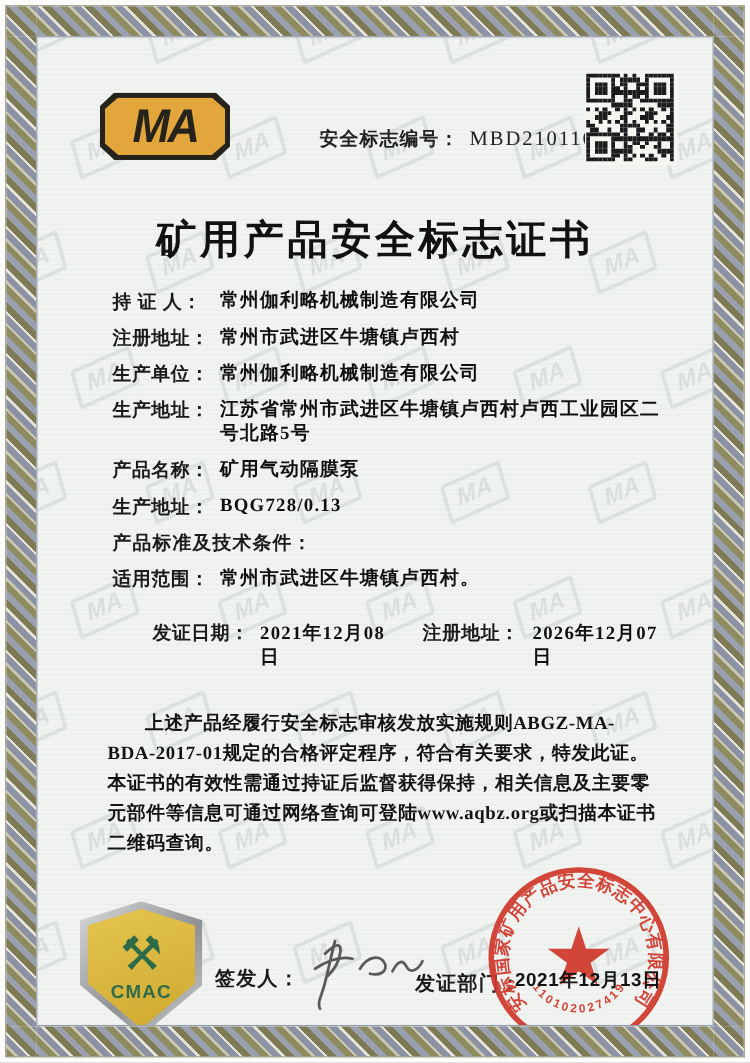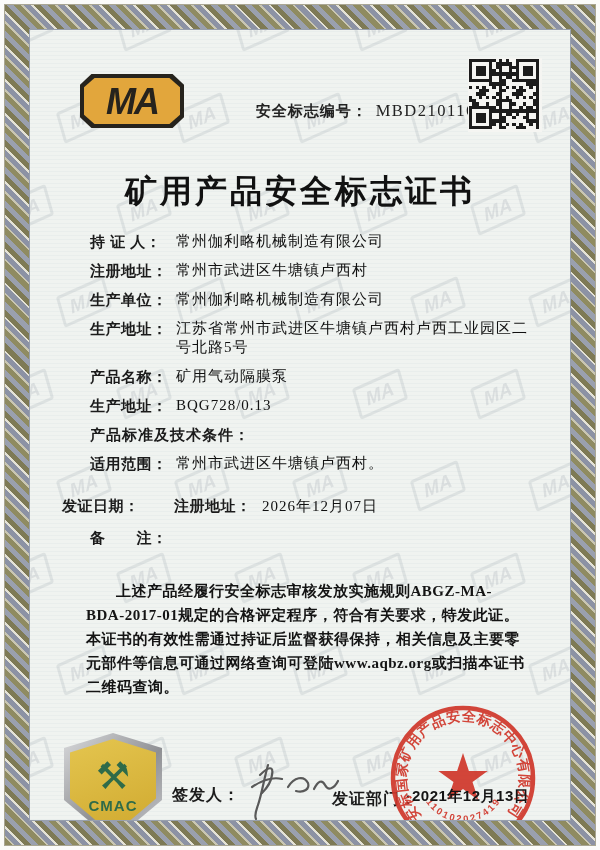--- a/index.html
+++ b/index.html
@@ -33,22 +33,22 @@
   .qr div{width:3.35px;height:3.35px;}
   .qr .d{background:#1c1c1c;}
   
   .title{text-align:center;margin:4px 10px 0 10px;font-size:32px;font-weight:800;color:#111;
     letter-spacing:3px;font-family:"Liberation Sans",sans-serif;}
   
   .fields{margin:18px 40px 0 60px;}
   .field-row{display:flex;margin-bottom:10px;font-size:15px;line-height:19px;}
   .f-label{flex:none;width:86px;color:#1b1b1b;font-weight:600;white-space:pre;letter-spacing:.5px;}
   .field-row.wide .f-label{width:auto;margin-right:38px;letter-spacing:1px;}
-  .f-value{font-family:"Liberation Serif",serif;font-weight:400;color:#101010;letter-spacing:1px;max-width:370px;}
-  .dates{display:flex;margin:24px 40px 0 32px;font-size:15px;}
+  .f-value{font-family:"Liberation Serif",serif;font-weight:700;color:#101010;letter-spacing:1px;max-width:370px;}
+  .dates{display:flex;margin:24px 40px 0 92px;font-size:15px;justify-content:space-between;}
   .dates .f-label{width:86px;}
   .dates .f-value{width:136px;}
   .dates .f-label2{flex:none;width:88px;color:#1b1b1b;font-weight:600;letter-spacing:.5px;margin-left:26px;}
   .remark{margin:12px 40px 0 60px;}
   
   .statement{margin:32px 44px 0 56px;font-size:15px;line-height:24px;text-indent:2em;
     font-family:"Liberation Serif",serif;font-weight:600;color:#141414;letter-spacing:.5px;}
   
   .footer{position:relative;margin:28px 30px 0 30px;height:170px;}
   .cmac{position:absolute;left:4px;top:6px;width:98px;height:108px;}
@@ -612,26 +612,23 @@
   </div>
 
   <div class="field-row">
     <span class="f-label">适用范围：</span>
     <span class="f-value">常州市武进区牛塘镇卢西村。</span>
   </div>
 </div>
 
       <div class="dates">
         <span class="f-label">发证日期：</span>
+        <span class="f-value">2021年12月08日</span>
         <span class="f-label2">注册地址：</span>
         <span class="f-value">2026年12月07日</span>
-      </div>
-      <div class="remark field-row">
-        <span class="f-label">备　　注：</span>
-        <span class="f-value"></span>
       </div>
 
       <div class="statement">上述产品经履行安全标志审核发放实施规则ABGZ-MA-BDA-2017-01规定的合格评定程序，符合有关要求，特发此证。本证书的有效性需通过持证后监督获得保持，相关信息及主要零元部件等信息可通过网络查询可登陆www.aqbz.org或扫描本证书二维码查询。</div>
 
       <div class="footer">
         <div class="cmac">
           <div class="shield-outer"></div>
           <div class="shield-inner">
             <span class="emblem">⚒</span>
             <span class="cmac-text">CMAC</span>

